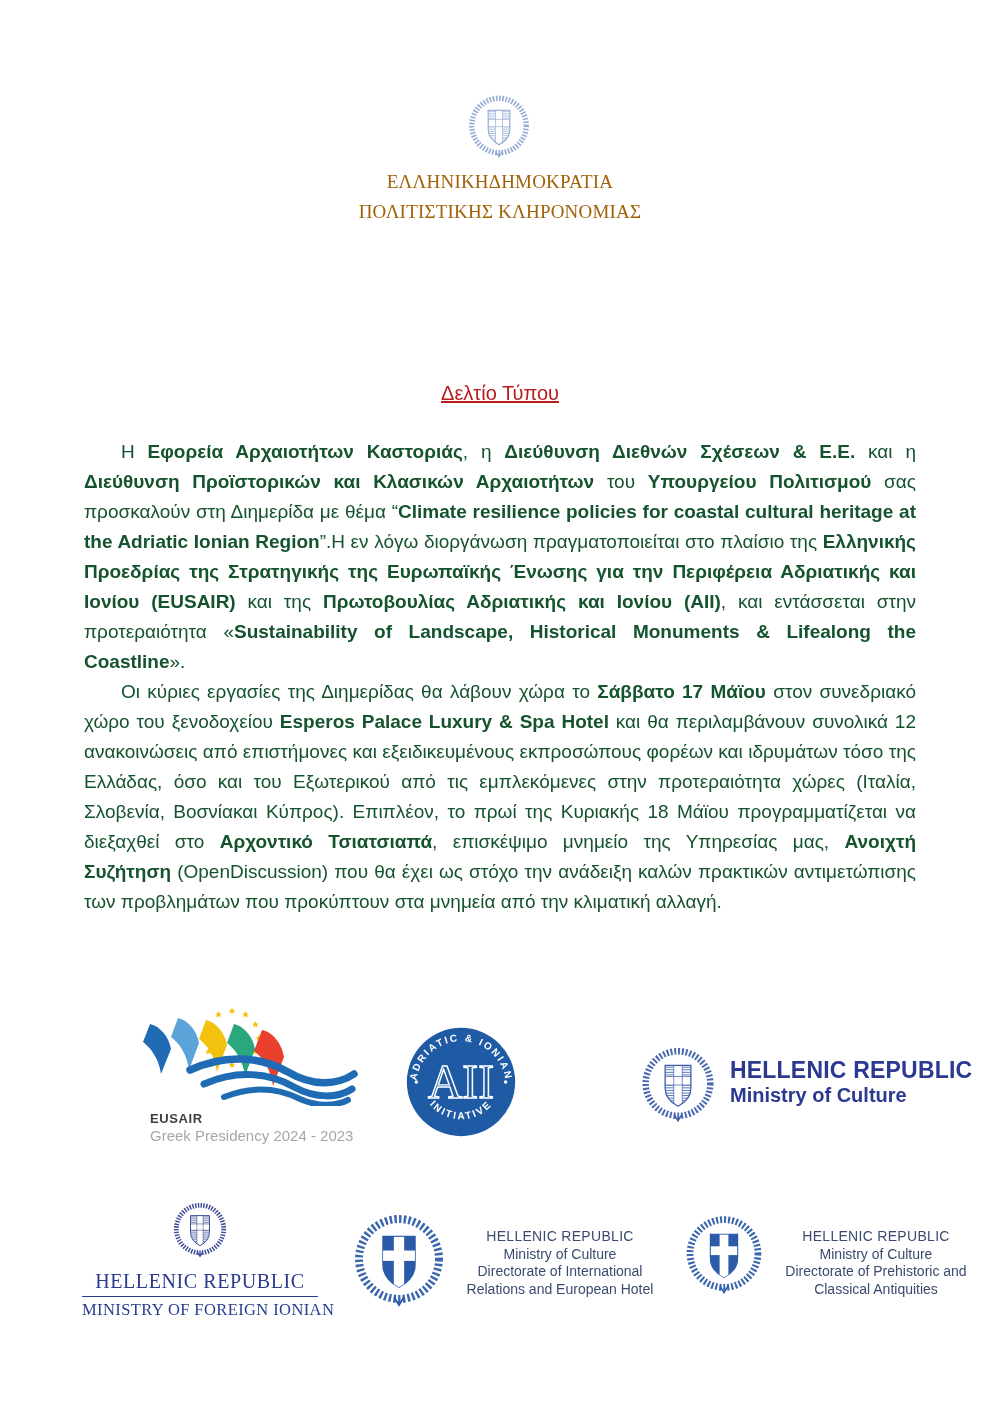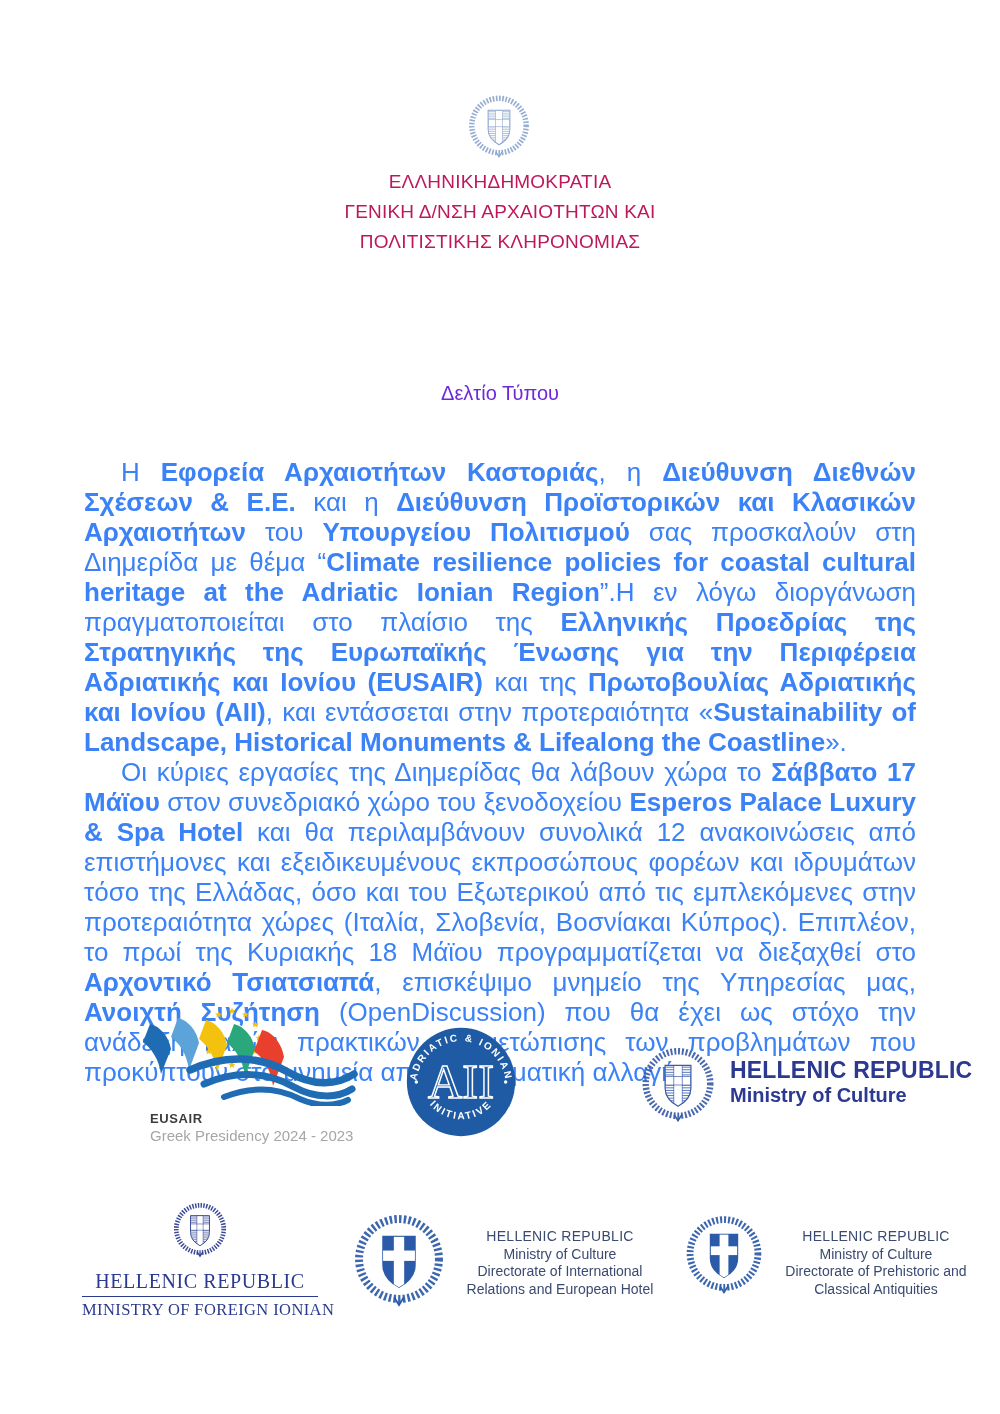--- a/index.html
+++ b/index.html
@@ -4,27 +4,27 @@
 <style>
   html,body { margin:0; padding:0; background:#ffffff; }
   .page {
     position:relative; width:1000px; height:1414px; background:#ffffff;
     font-family:"Liberation Sans", sans-serif; color:#111; overflow:hidden;
   }
   
   .emblem-top { position:absolute; left:467px; top:92px; }
   
   .gov-header { position:absolute; top:167px; left:0; right:0; text-align:center;
-    font-size:19px; line-height:30px; color:#be185d; letter-spacing:0.2px; }
+    font-size:19px; line-height:30px; color:#a16207; letter-spacing:0.2px;font-family:Liberation Serif, serif; }
   
   .doc-title { position:absolute; top:382px; left:0; right:0; text-align:center;
-    font-size:20px; color:#6d28d9; }
+    font-size:20px; color:#b91c1c;text-decoration:underline; }
   
   .body-text { position:absolute; left:84px; top:437px; width:832px;
-    font-size:26px; line-height:30px; text-align:justify; color:#3b82f6;margin-top:20px; }
+    font-size:19px; line-height:30px; text-align:justify; color:#14532d; }
   .body-text p { margin:0; text-indent:37px; }
   .b { font-weight:bold; }
   
   .logo-eusair { position:absolute; left:140px; top:1004px; width:224px; }
   .eusair-name { font-size:13px; font-weight:bold; color:#3d3d3d; margin:1px 0 0 10px; letter-spacing:0.6px; }
   .eusair-sub  { font-size:15px; color:#a6a6a6; margin:1px 0 0 10px; }
   .logo-aii { position:absolute; left:404px; top:1025px; }
   .logo-culture { position:absolute; left:640px; top:1044px; display:flex; }
   .culture-text { margin-left:14px; padding-top:13px; color:#2b3990; white-space:nowrap; }
   .culture-l1 { font-size:23px; font-weight:bold; letter-spacing:0.2px; line-height:26px; }
@@ -99,21 +99,20 @@
 <div class="page">
 
   <div class="emblem-top">
     <svg width="64" height="67" viewBox="0 0 100 104" style="color:#8ca6cf">
         <use href="#coatHatch"></use>
       </svg>
   </div>
 
   <div class="gov-header">
     <div>ΕΛΛΗΝΙΚΗΔΗΜΟΚΡΑΤΙΑ</div>
-    <div>ΓΕΝΙΚΗ Δ/ΝΣΗ ΑΡΧΑΙΟΤΗΤΩΝ ΚΑΙ</div>
     <div>ΠΟΛΙΤΙΣΤΙΚΗΣ ΚΛΗΡΟΝΟΜΙΑΣ</div>
   </div>
 
   <div class="doc-title">Δελτίο Τύπου</div>
 
   <div class="body-text">
     <p><span>Η </span><span class="b">Εφορεία Αρχαιοτήτων Καστοριάς</span><span>, η </span><span class="b">Διεύθυνση Διεθνών Σχέσεων &amp; Ε.Ε.</span><span> και η </span><span class="b">Διεύθυνση Προϊστορικών και Κλασικών Αρχαιοτήτων</span><span> του </span><span class="b">Υπουργείου Πολιτισμού</span><span> σας προσκαλούν στη Διημερίδα με θέμα “</span><span class="b">Climate resilience policies for coastal cultural heritage at the Adriatic Ionian Region</span><span>”.Η εν λόγω διοργάνωση πραγματοποιείται στο πλαίσιο της </span><span class="b">Ελληνικής Προεδρίας της Στρατηγικής της Ευρωπαϊκής Ένωσης για την Περιφέρεια Αδριατικής και Ιονίου (EUSAIR)</span><span> και της </span><span class="b">Πρωτοβουλίας Αδριατικής και Ιονίου (AII)</span><span>, και εντάσσεται στην προτεραιότητα «</span><span class="b">Sustainability of Landscape, Historical Monuments &amp; Lifealong the Coastline</span><span>».</span></p>
     <p><span>Οι κύριες εργασίες της Διημερίδας θα λάβουν χώρα το </span><span class="b">Σάββατο 17 Μάϊου</span><span> στον συνεδριακό χώρο του ξενοδοχείου </span><span class="b">Esperos Palace Luxury &amp; Spa Hotel</span><span> και θα περιλαμβάνουν συνολικά 12 ανακοινώσεις από επιστήμονες και εξειδικευμένους εκπροσώπους φορέων και ιδρυμάτων τόσο της Ελλάδας, όσο και του Εξωτερικού από τις εμπλεκόμενες στην προτεραιότητα χώρες (Ιταλία, Σλοβενία, Βοσνίακαι Κύπρος). Επιπλέον, το πρωί της Κυριακής 18 Μάϊου προγραμματίζεται να διεξαχθεί στο </span><span class="b">Αρχοντικό Τσιατσιαπά</span><span>, επισκέψιμο μνημείο της Υπηρεσίας μας, </span><span class="b">Ανοιχτή Συζήτηση</span><span> (OpenDiscussion) που θα έχει ως στόχο την ανάδειξη καλών πρακτικών αντιμετώπισης των προβλημάτων που προκύπτουν στα μνημεία από την κλιματική αλλαγή.</span></p>
   </div>
 

